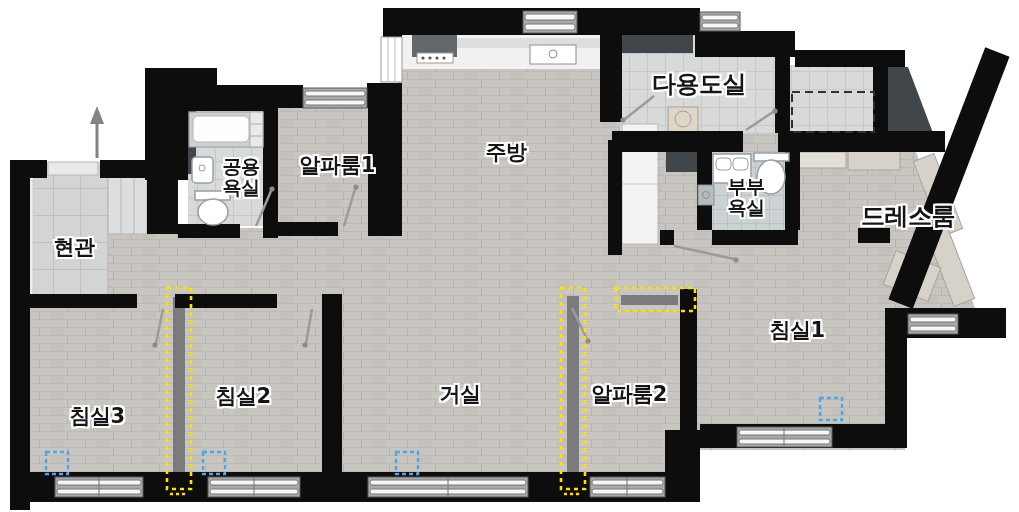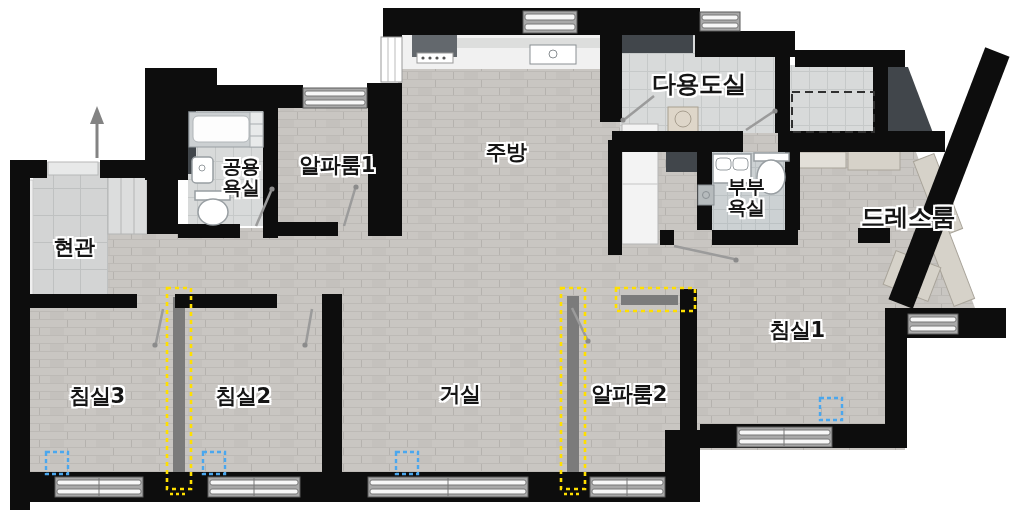--- a/index.html
+++ b/index.html
@@ -275,19 +275,19 @@
 </svg>
 
 <div class="lbl s21" style="left:74px;top:247px;">현관</div>
 <div class="lbl s19" style="left:241px;top:177px;">공용
 욕실</div>
 <div class="lbl s21" style="left:337px;top:165px;">알파룸1</div>
 <div class="lbl s21" style="left:506px;top:152px;">주방</div>
 <div class="lbl s20" style="left:699px;top:85px;">다용도실</div>
 <div class="lbl s19" style="left:738px;top:197px;margin-left:8px;">부부
 욕실</div>
-<div class="lbl s20" style="left:908px;top:218px;">드레스룸</div>
+<div class="lbl s20" style="left:908px;top:218px;font-family:Liberation Mono, monospace;">드레스룸</div>
 <div class="lbl s21" style="left:789px;top:330px;padding-left:16px;">침실1</div>
-<div class="lbl s21" style="left:97px;top:396px;">침실3</div>
+<div class="lbl s21" style="left:97px;top:416px;">침실3</div>
 <div class="lbl s21" style="left:243px;top:396px;">침실2</div>
 <div class="lbl s21" style="left:452px;top:394px;margin-left:8px;">거실</div>
 <div class="lbl s21" style="left:629px;top:394px;">알파룸2</div>
 </div>
 
 </body></html>

